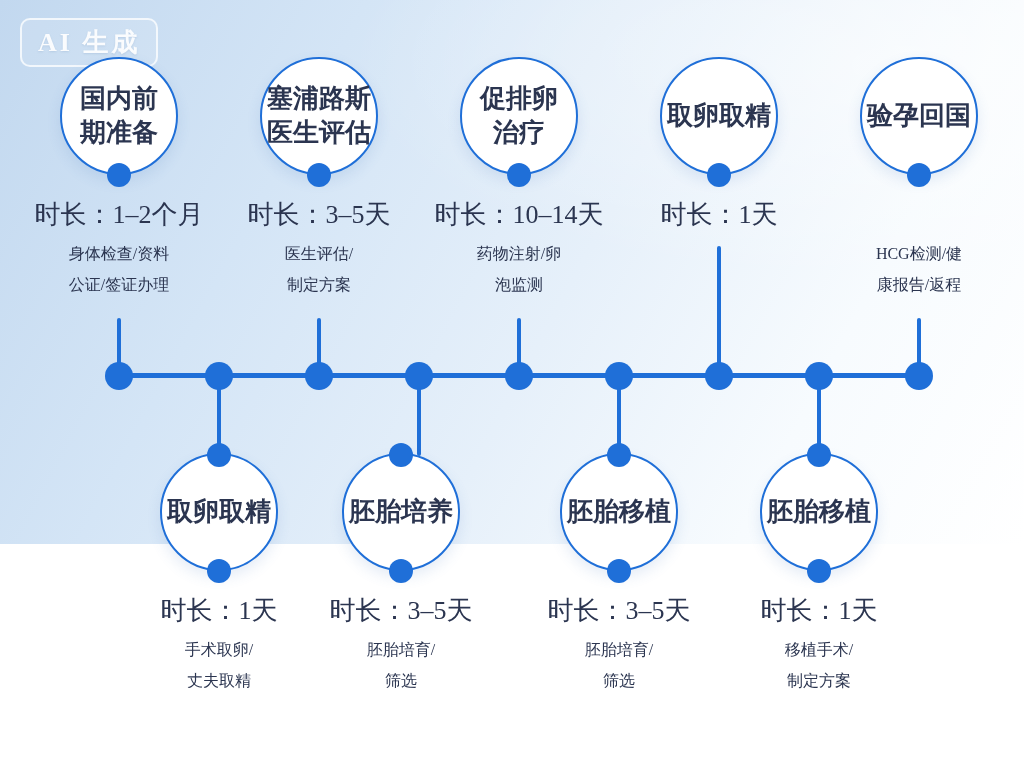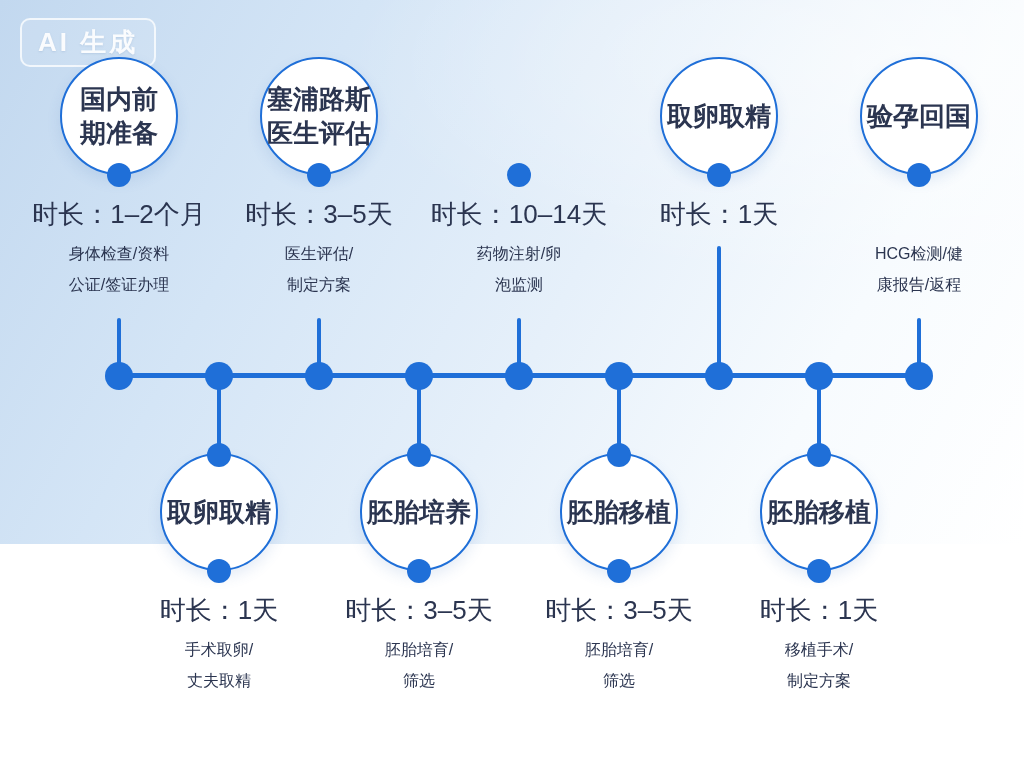--- a/index.html
+++ b/index.html
@@ -5,20 +5,21 @@
   html,body{margin:0;padding:0;}
   body{
     width:1024px;height:768px;overflow:hidden;
     font-family:"Liberation Sans","DejaVu Sans",sans-serif;
   }
   .canvas{
     position:relative;width:1024px;height:544px;
     background:
       radial-gradient(120% 90% at 88% 12%, rgba(255,255,255,0.55) 0%, rgba(255,255,255,0) 45%),
       linear-gradient(118deg,#c2d8ef 0%,#d4e5f6 28%,#e6f0fa 55%,#f7fbfe 78%,#ffffff 100%);
+    font-family: Liberation Serif, serif;
   }
   .ai-badge{
     position:absolute;left:20px;top:18px;
     padding:5px 16px;border:2px solid rgba(255,255,255,0.75);
     border-radius:10px;color:rgba(255,255,255,0.92);
     font-size:26px;font-weight:600;letter-spacing:3px;
     background:rgba(255,255,255,0.10);
     text-shadow:0 1px 2px rgba(120,150,190,0.25);
   }
   .stage{position:absolute;width:200px;text-align:center;}
@@ -106,20 +107,24 @@
       <span class="circle-title">塞浦路斯
 医生评估</span>
     </div>
     <div class="node-dot dot-bottom"></div>
     <div class="duration">时长：3–5天</div>
     <div class="desc">医生评估/
 制定方案</div>
   </div>
 
   <div class="stage" style="left:419px;top:57px;">
+    <div class="circle">
+      <span class="circle-title">促排卵
+治疗</span>
+    </div>
     <div class="node-dot dot-bottom"></div>
     <div class="duration">时长：10–14天</div>
     <div class="desc">药物注射/卵
 泡监测</div>
   </div>
 
   <div class="stage" style="left:619px;top:57px;">
     <div class="circle">
       <span class="circle-title">取卵取精</span>
     </div>
@@ -141,21 +146,21 @@
     <div class="circle">
       <span class="circle-title">取卵取精</span>
     </div>
     <div class="node-dot dot-top"></div>
     <div class="node-dot dot-bottom"></div>
     <div class="duration">时长：1天</div>
     <div class="desc">手术取卵/
 丈夫取精</div>
   </div>
 
-  <div class="stage" style="left:319px;top:453px;">
+  <div class="stage" style="left:301px;top:453px;">
     <div class="circle">
       <span class="circle-title">胚胎培养</span>
     </div>
     <div class="node-dot dot-top"></div>
     <div class="node-dot dot-bottom"></div>
     <div class="duration">时长：3–5天</div>
     <div class="desc">胚胎培育/
 筛选</div>
   </div>
 

